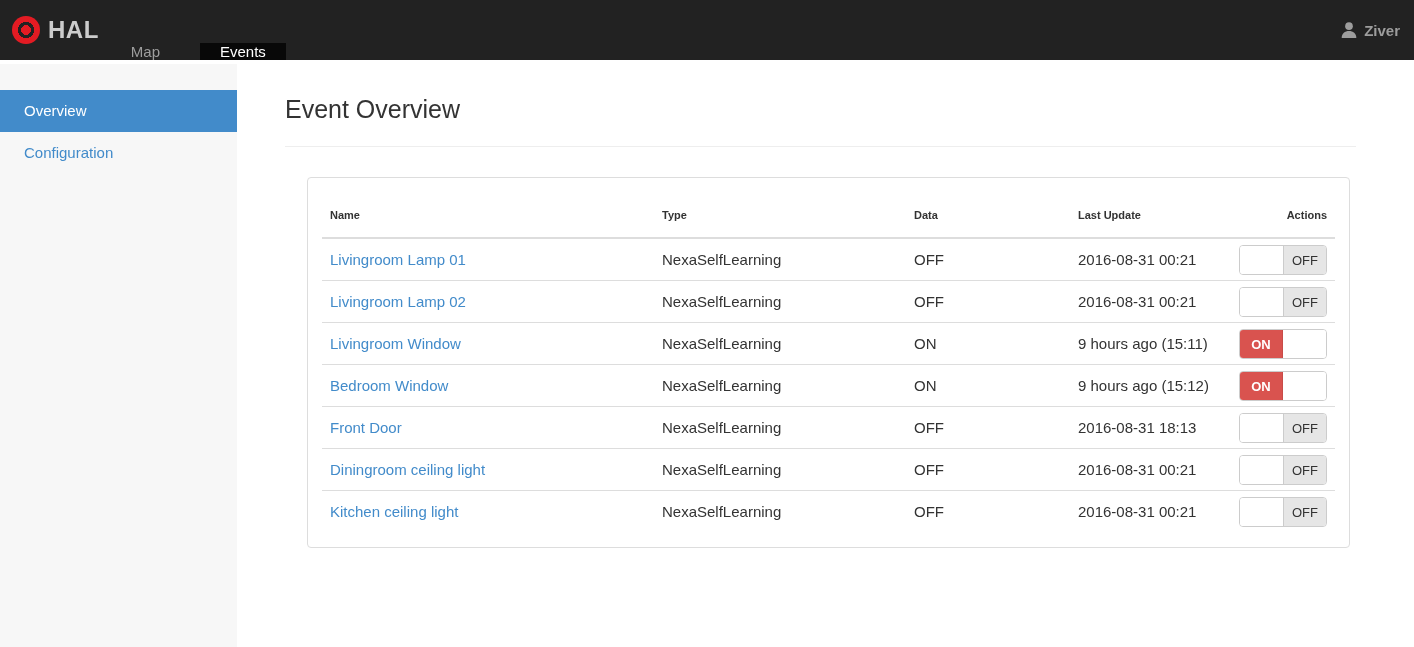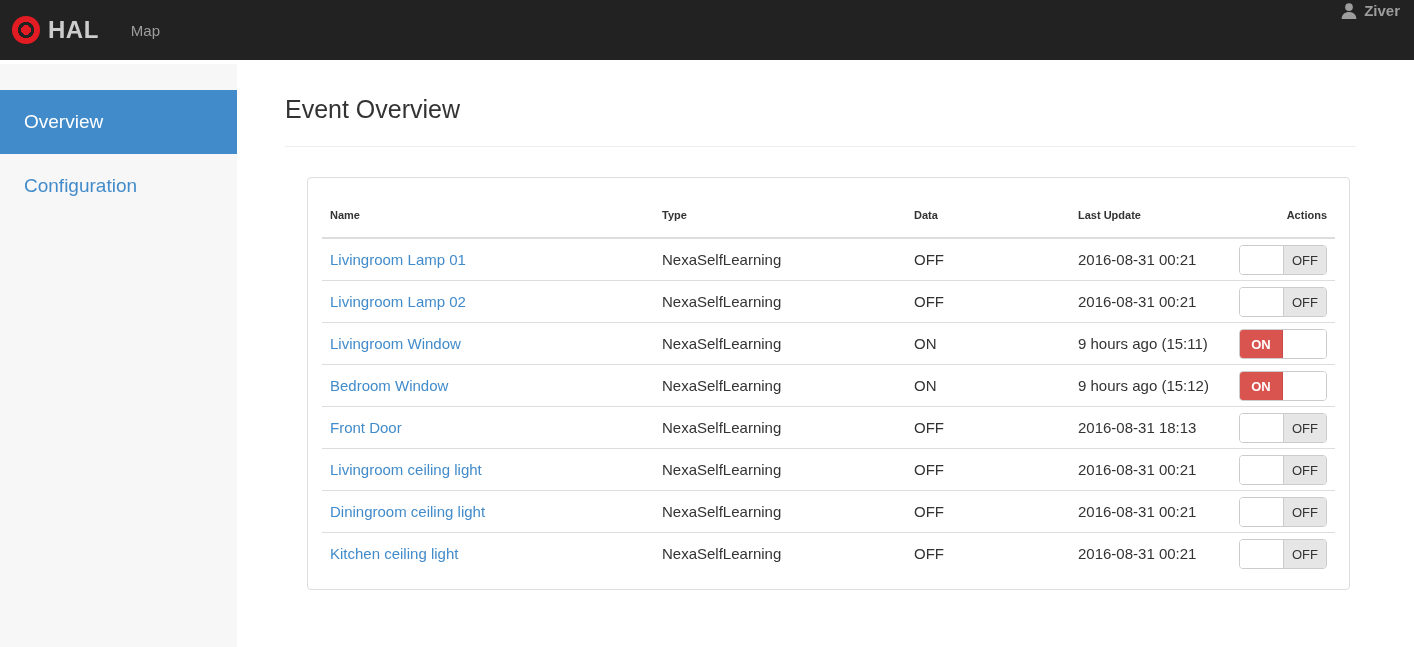--- a/index.html
+++ b/index.html
@@ -27,47 +27,47 @@
     width: 28px; height: 28px; border-radius: 50%;
     background: radial-gradient(closest-side,
       var(--logo-red, #e31b23) 0 35%,
       var(--navbar-bg, #222222) 35% 57%,
       var(--logo-red, #e31b23) 57% 100%);
   }
   .brand-text {
     font-size: 24px; font-weight: bold; letter-spacing: 0.5px;
     color: var(--brand-text, #cccccc);
   }
-  .nav-tabs { display: flex; align-items: center; gap: 20px; }
+  .nav-tabs { display: flex; align-items: flex-end; gap: 20px; }
   .nav-tab {
     display: flex; align-items: center;
     padding: 0 20px; font-size: 15px;
     color: var(--navbar-text, #9d9d9d);
     text-decoration: none; cursor: pointer;
   }
   .nav-tab.active {
     background: var(--navbar-active-bg, #080808);
     color: #ffffff;
   }
   .nav-user {
-    margin-left: auto; display: flex; align-items: flex-start; gap: 6px;
+    margin-left: auto; display: flex; align-items: center; gap: 6px;
     padding: 2px 14px; color: var(--navbar-text, #9d9d9d);
     font-size: 15px; font-weight: bold; cursor: pointer;
   }
   .person { width: 18px; height: 18px; }
 
   
   .sidebar {
     position: absolute; top: 64px; left: 0; bottom: 0; width: 237px;
     background: var(--sidebar-bg, #f7f7f7);
     padding-top: 26px;
   }
   .side-item {
-    display: block; padding: 22px 24px;
-    font-size: 19px; line-height: 20px;
+    display: block; padding: 11px 24px;
+    font-size: 15px; line-height: 20px;
     color: var(--accent-blue, #428bca);
     text-decoration: none; cursor: pointer;
   }
   .side-item.active {
     background: var(--accent-blue, #428bca);
     color: #ffffff;
   }
 
   
   .main {
@@ -154,20 +154,21 @@
 <header class="navbar">
   <div class="brand">
     <span class="bullseye"></span>
     <span class="brand-text">HAL</span>
   </div>
   <nav class="nav-tabs">
 
       <a class="nav-tab normal">Map</a>
 
 
+      <a class="nav-tab active">Events</a>
     </nav>
   <div class="nav-user">
     <svg class="person" viewBox="0 0 16 16" fill="currentColor" aria-hidden="true">
       <circle cx="8" cy="4.6" r="3.4"></circle>
       <path d="M1.5 15 C1.5 10.8 4.4 8.8 8 8.8 C11.6 8.8 14.5 10.8 14.5 15 Z"></path>
     </svg>
     <span>Ziver</span>
   </div>
 </header>
 
@@ -269,34 +270,20 @@
               <td>OFF</td>
               <td>2016-08-31 18:13</td>
               <td class="actions-cell">
                 <span class="switch off">
                   <span class="switch-label">OFF</span>
                   <span class="switch-handle"></span>
                 </span>
               </td>
             </tr>
 
-            <tr class="event-row">
-              <td>
-                <a class="event-link">Livingroom ceiling light</a>
-              </td>
-              <td>NexaSelfLearning</td>
-              <td>OFF</td>
-              <td>2016-08-31 00:21</td>
-              <td class="actions-cell">
-                <span class="switch off">
-                  <span class="switch-label">OFF</span>
-                  <span class="switch-handle"></span>
-                </span>
-              </td>
-            </tr>
 
             <tr class="event-row">
               <td>
                 <a class="event-link">Diningroom ceiling light</a>
               </td>
               <td>NexaSelfLearning</td>
               <td>OFF</td>
               <td>2016-08-31 00:21</td>
               <td class="actions-cell">
                 <span class="switch off">

